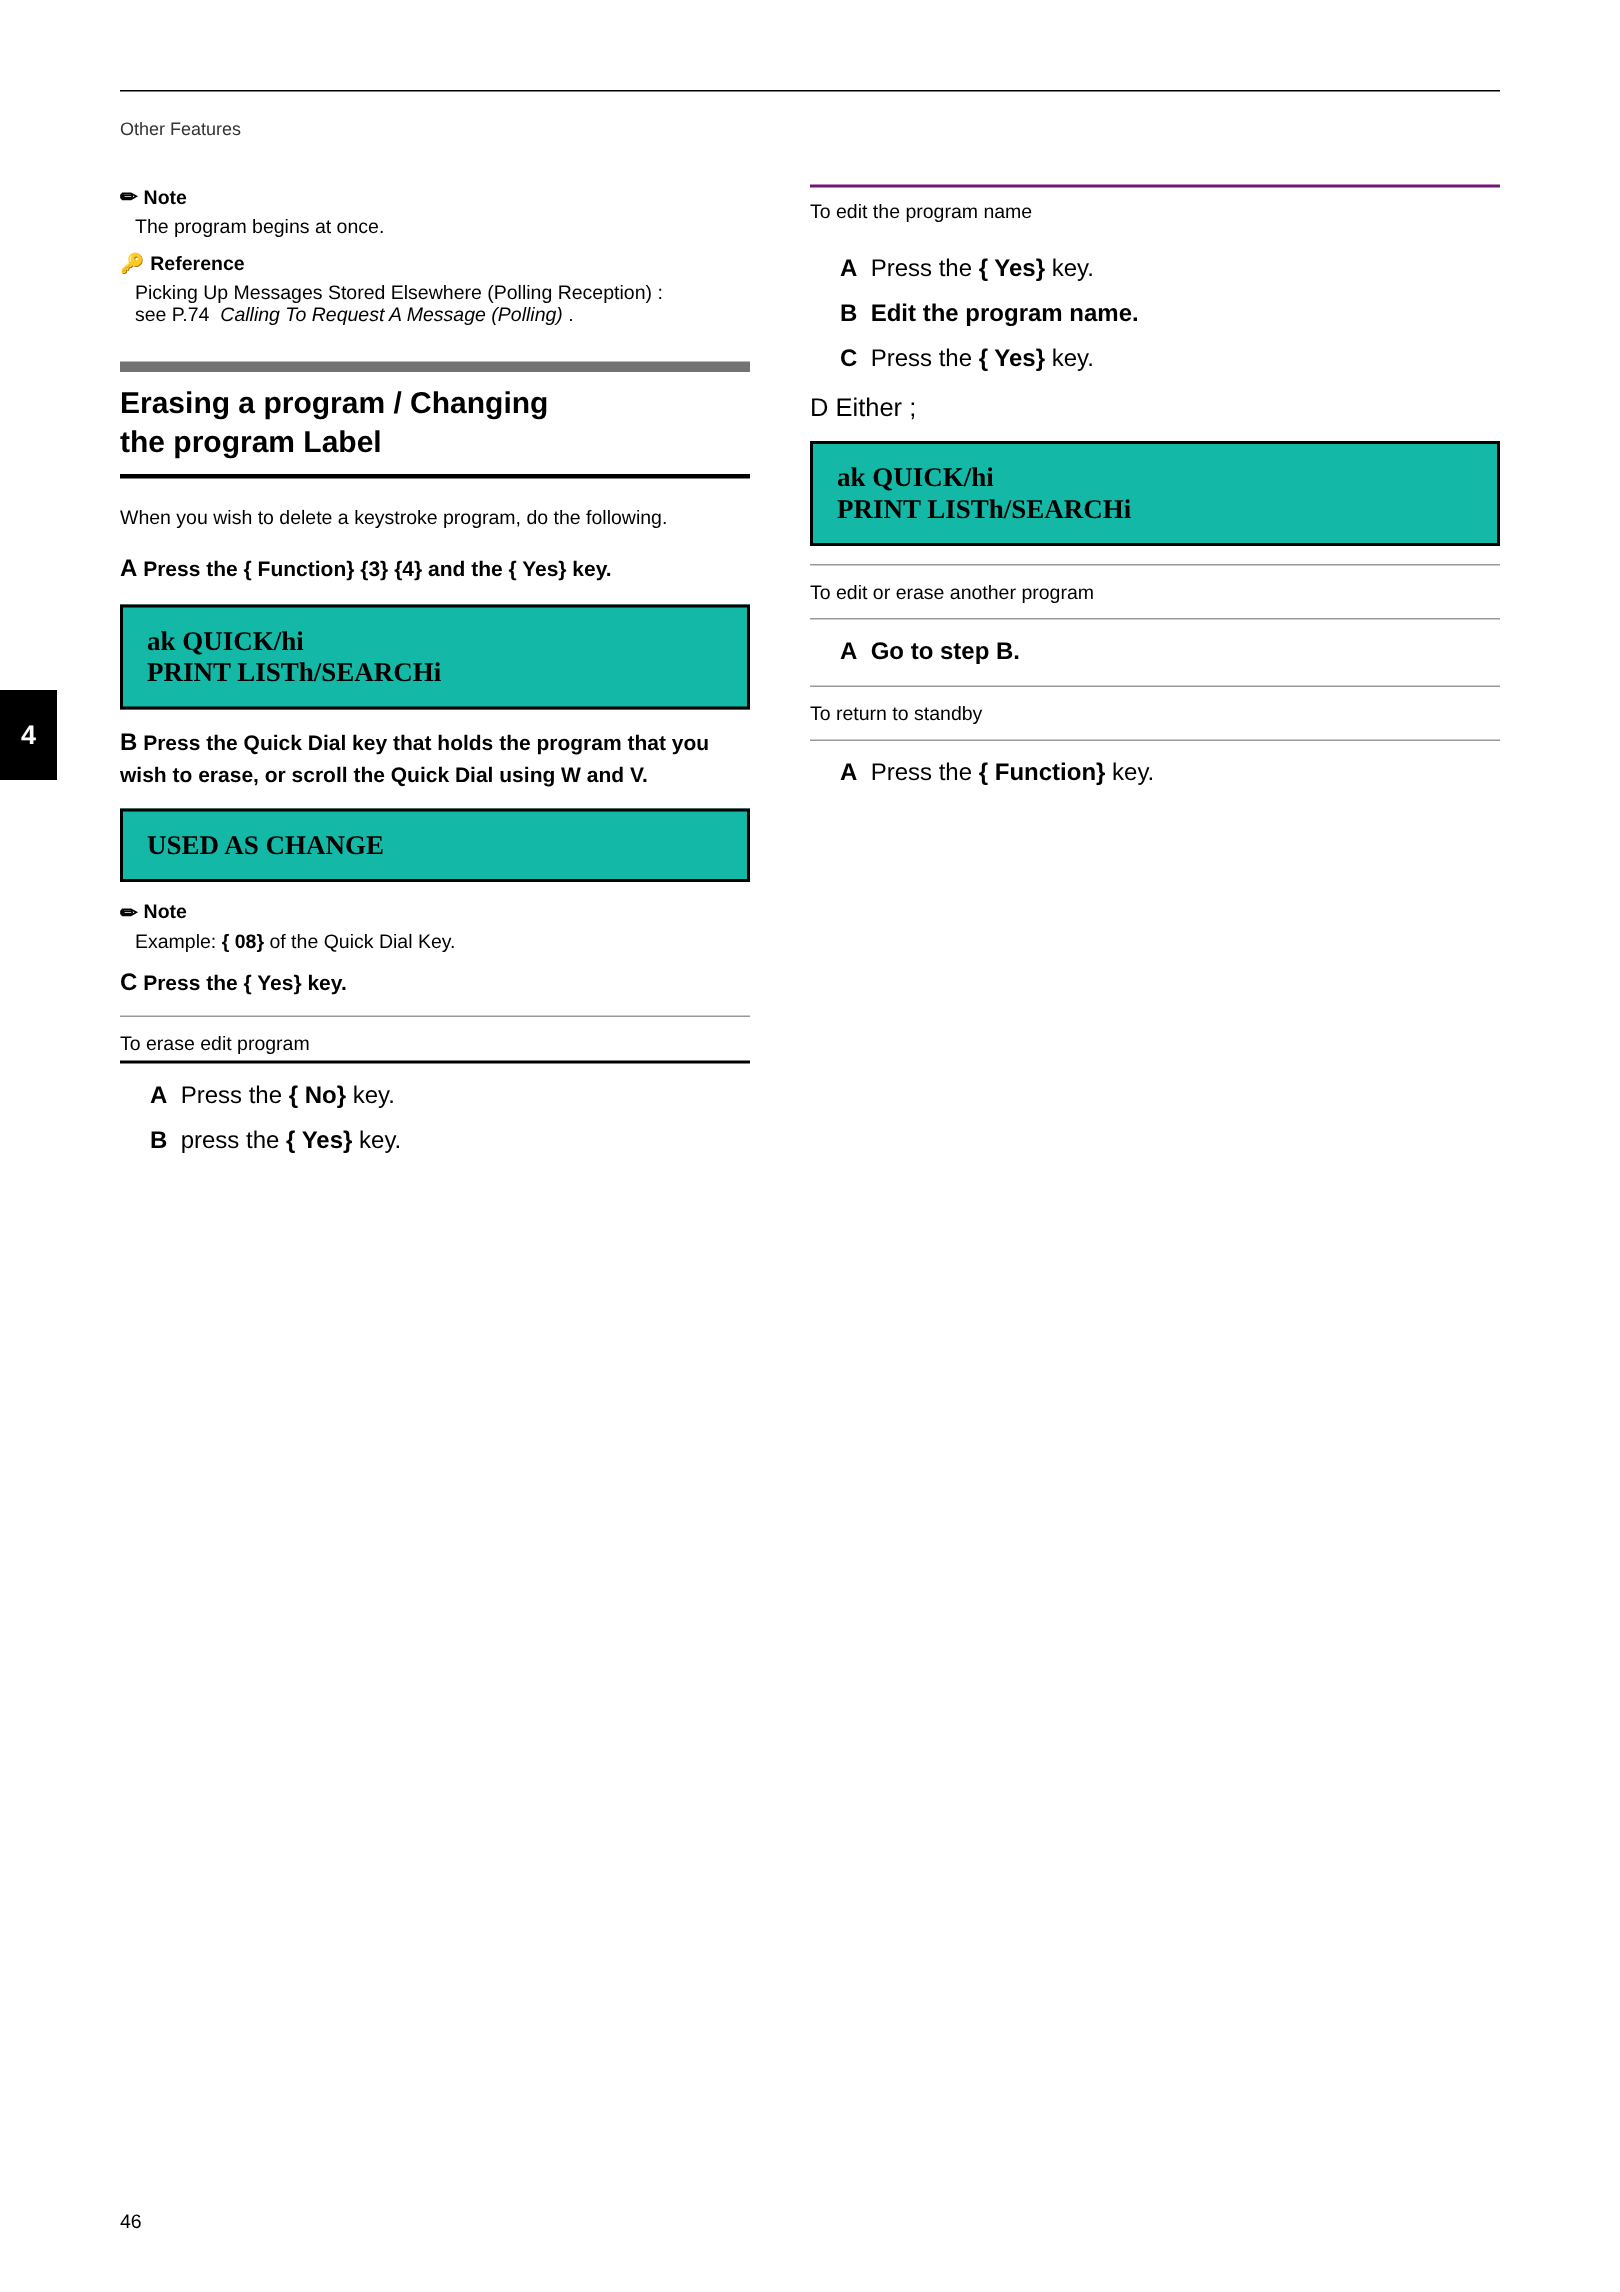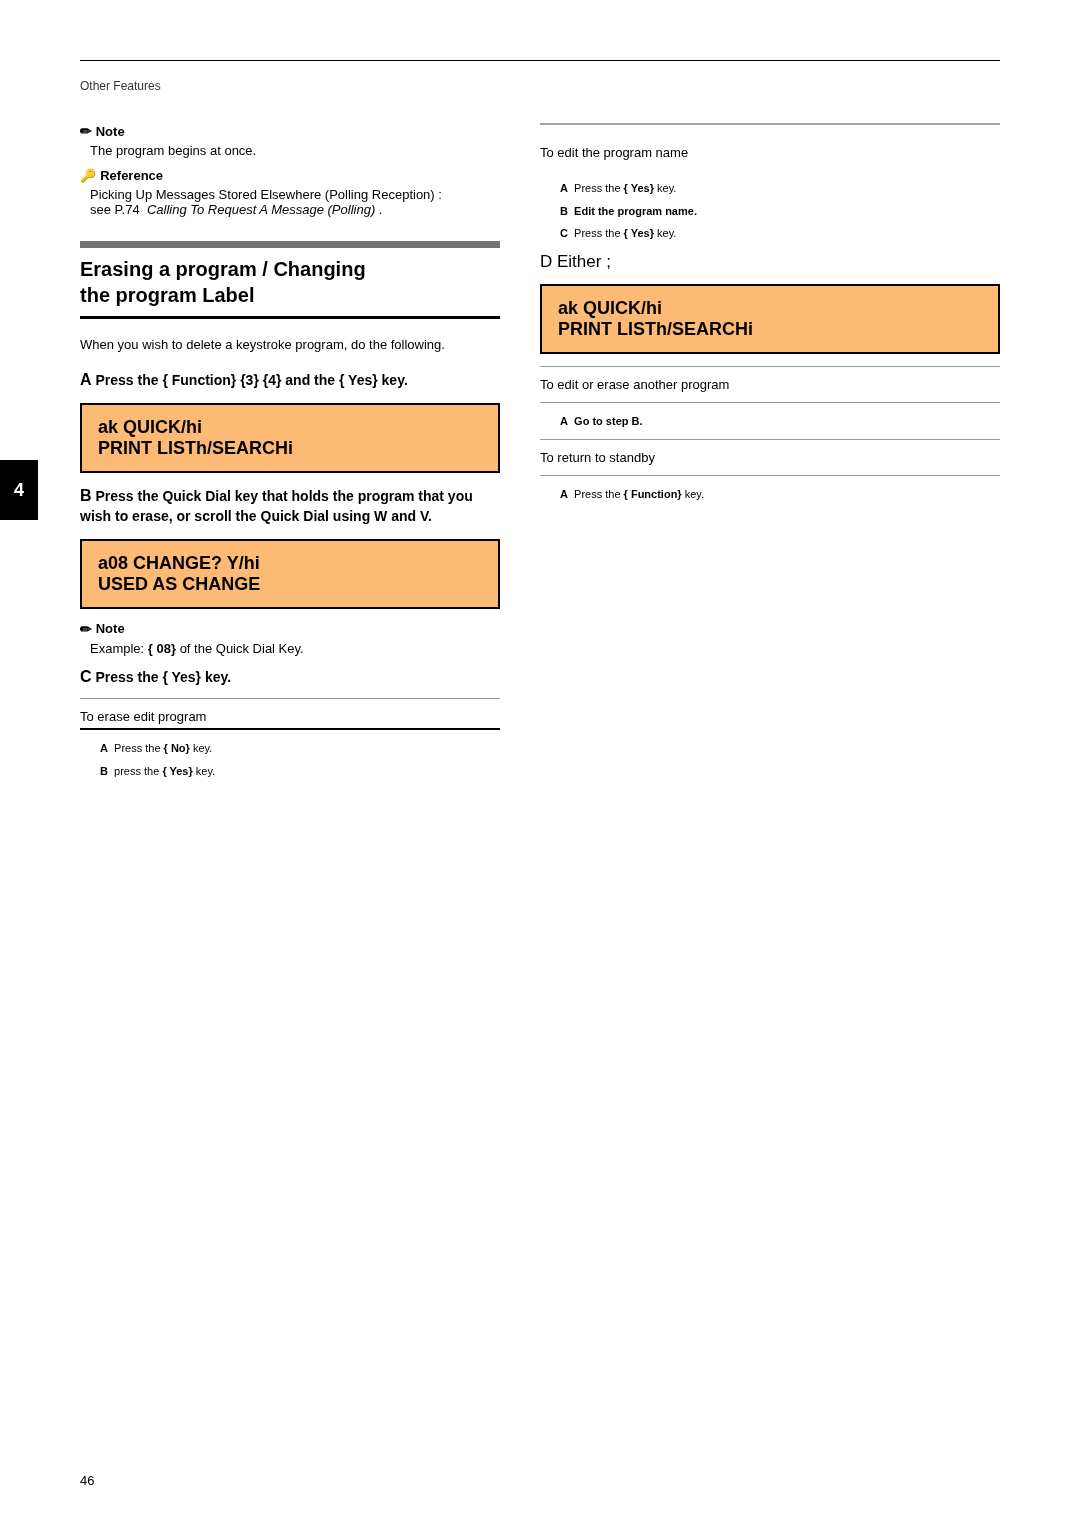--- a/index.html
+++ b/index.html
@@ -95,36 +95,36 @@
       line-height: 1.4;
     }
     .step-label .step-letter {
       font-size: 16px;
       font-weight: bold;
     }
     .lcd-box {
       border: 2px solid #000;
       padding: 12px 16px;
       margin: 12px 0;
-      background: #fdba74;
-      font-family: Liberation Sans, sans-serif;
+      background: #14b8a6;
+      font-family: Liberation Serif, serif;
     }
     .lcd-box .lcd-line1 {
       font-size: 18px;
       font-weight: bold;
       display: block;
     }
     .lcd-box .lcd-line2 {
       font-size: 18px;
       font-weight: bold;
       display: block;
     }
     .step-indent {
       margin-left: 20px;
-      font-size: 11px;
+      font-size: 16px;
       margin-bottom: 6px;
       line-height: 1.5;
     }
     .hr-thin {
       border: none;
       border-top: 1px solid #999;
       margin: 10px 0;
     }
     .right-section-title {
       font-size: 13px;
@@ -151,22 +151,22 @@
       color: #fff;
       width: 38px;
       height: 60px;
       display: flex;
       align-items: center;
       justify-content: center;
       font-size: 18px;
       font-weight: bold;
     }
     .right-col-top {
-      border-top: 2px solid #a3a3a3;
-      padding-top: 20px;
+      border-top: 2px solid #701a75;
+      padding-top: 8px;
       margin-bottom: 20px;
     }
   </style>
 </head>
 <body>
 
 <div class="page">
 
   <div class="header-bar">
     <span class="header-text">Other Features</span>
@@ -215,21 +215,20 @@
       <div class="lcd-box">
         <span class="lcd-line1">ak        QUICK/hi</span>
         <span class="lcd-line2">PRINT LISTh/SEARCHi</span>
       </div>
 
       <div class="step-label">
         <span class="step-letter">B</span>&nbsp;<span>Press the Quick Dial key that holds the program that you wish to erase, or scroll the Quick Dial using W and V.</span>
       </div>
 
       <div class="lcd-box">
-        <span class="lcd-line1">a08    CHANGE? Y/hi</span>
         <span class="lcd-line2">USED AS CHANGE</span>
       </div>
 
       <div class="note-section">
         <div class="note-title">
           <span class="note-pencil">✏</span>
           <span>Note</span>
         </div>
         <div class="note-text">
           Example: <strong>{ 08}</strong>  of the Quick Dial Key.

